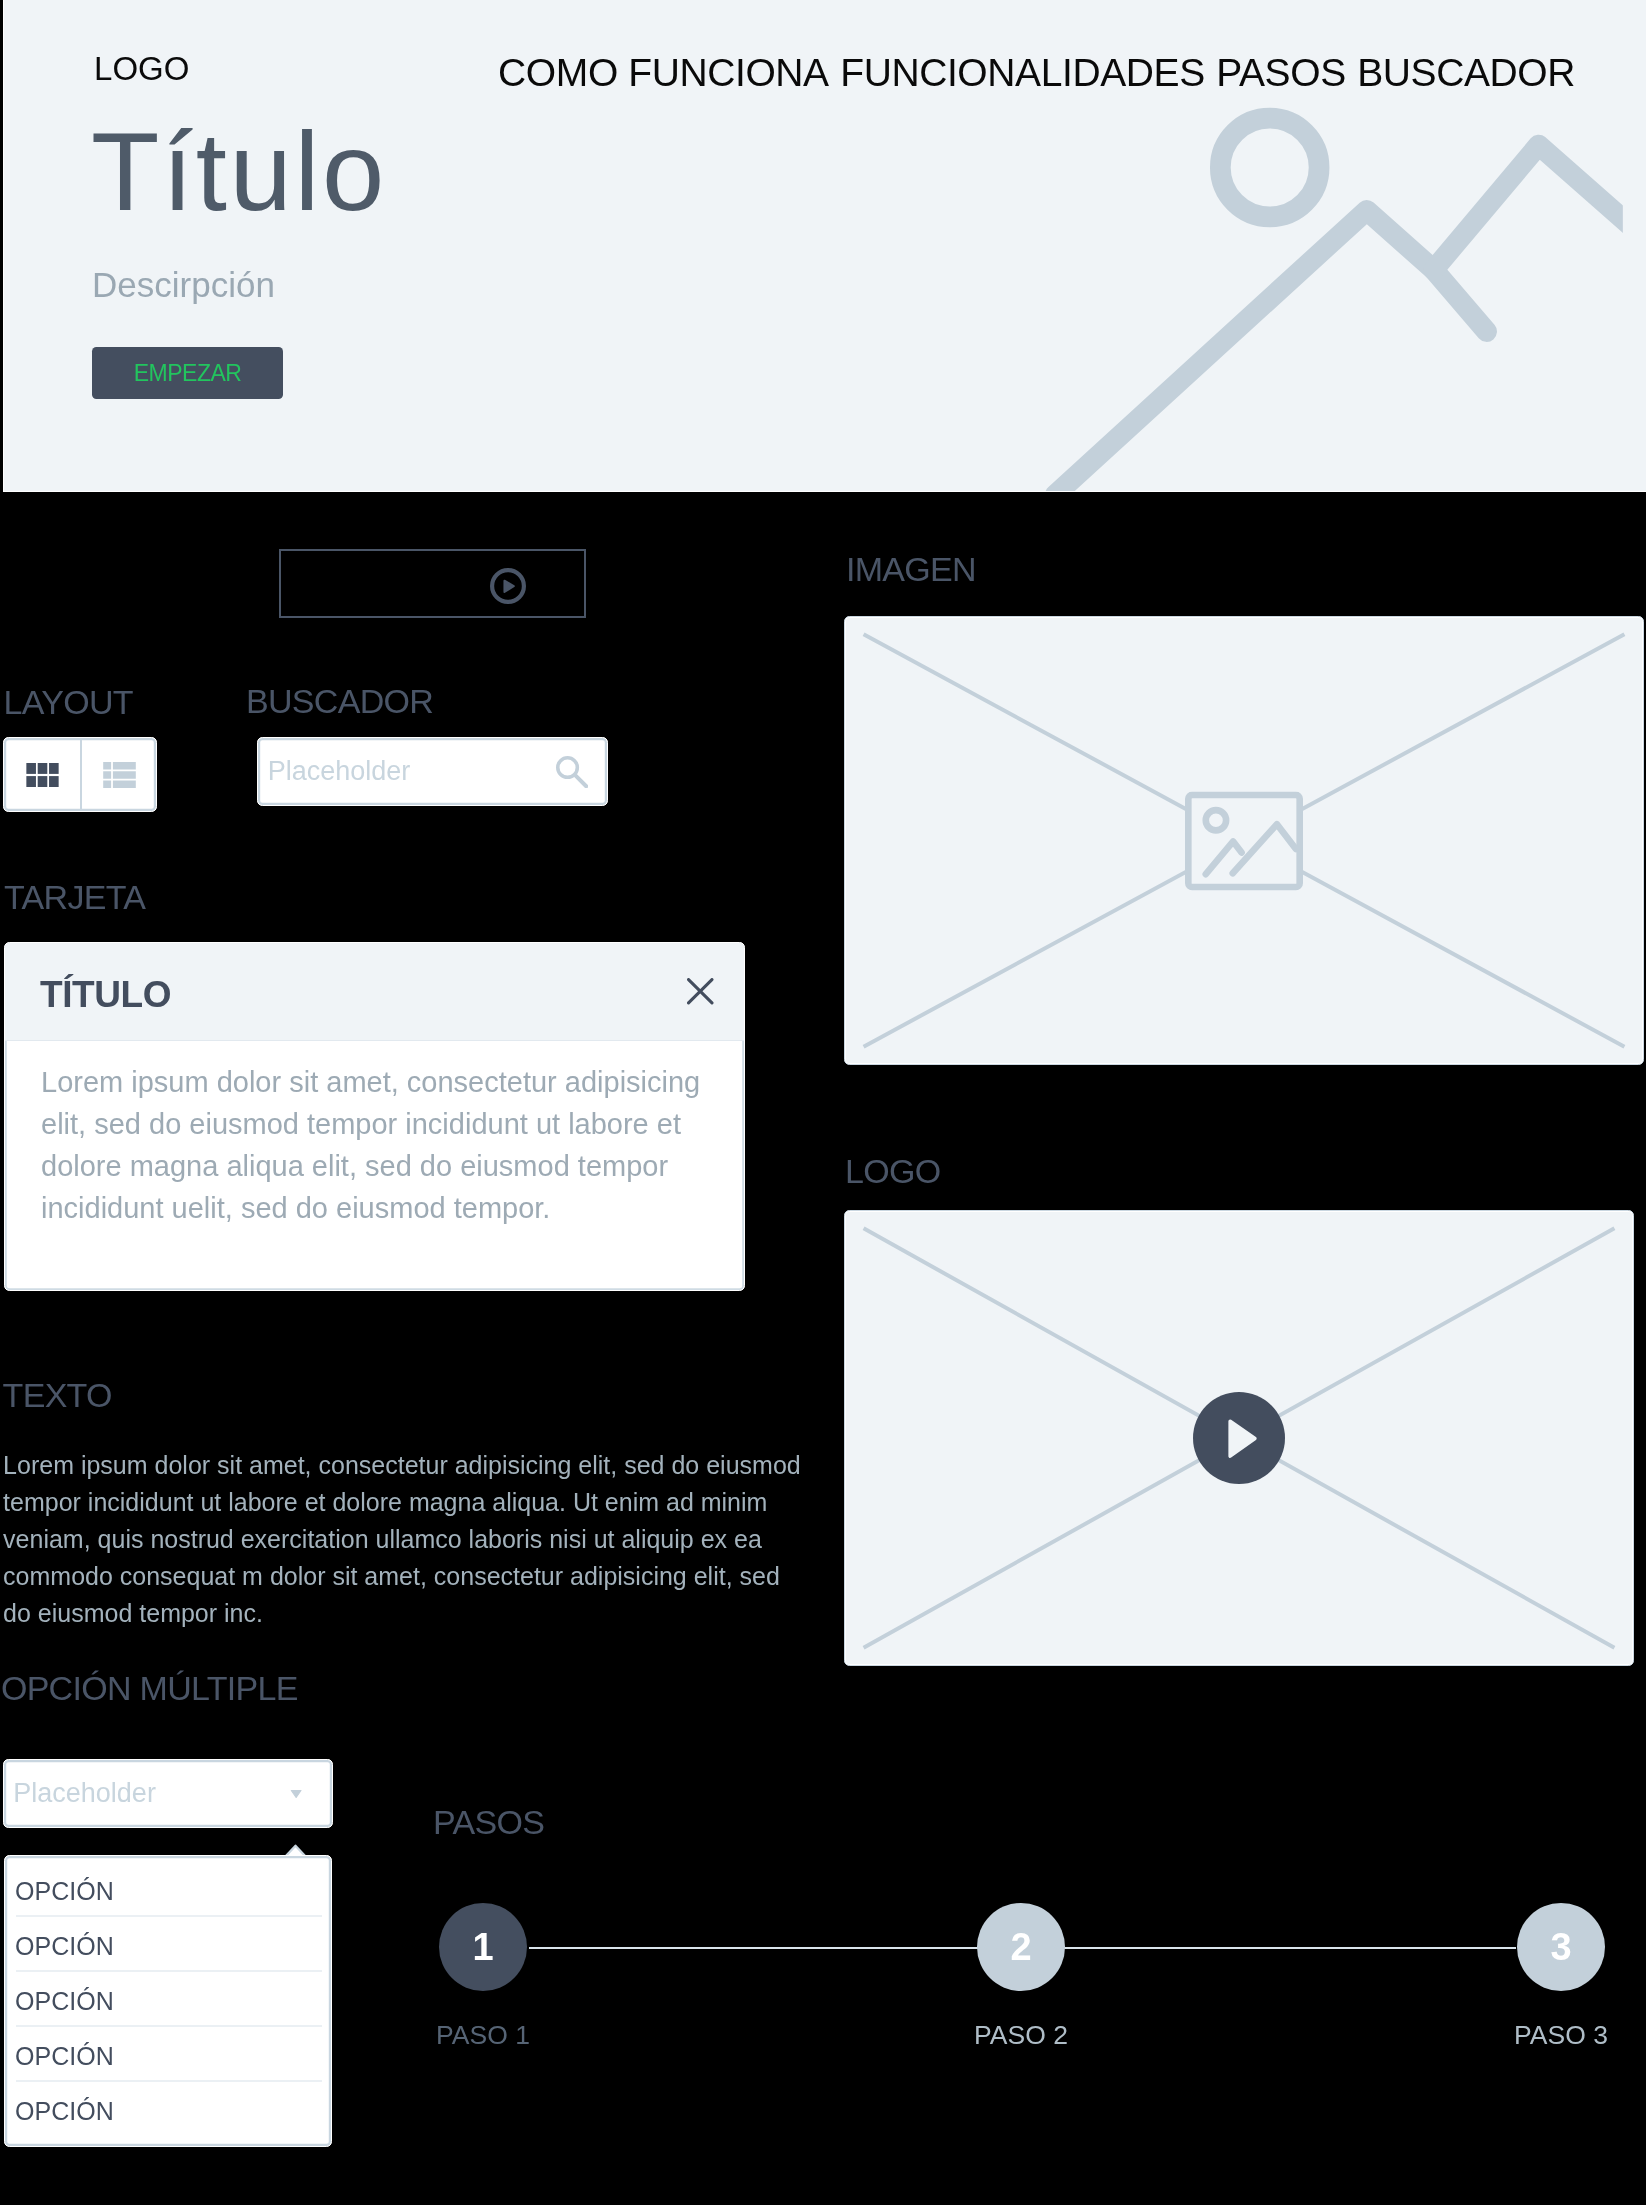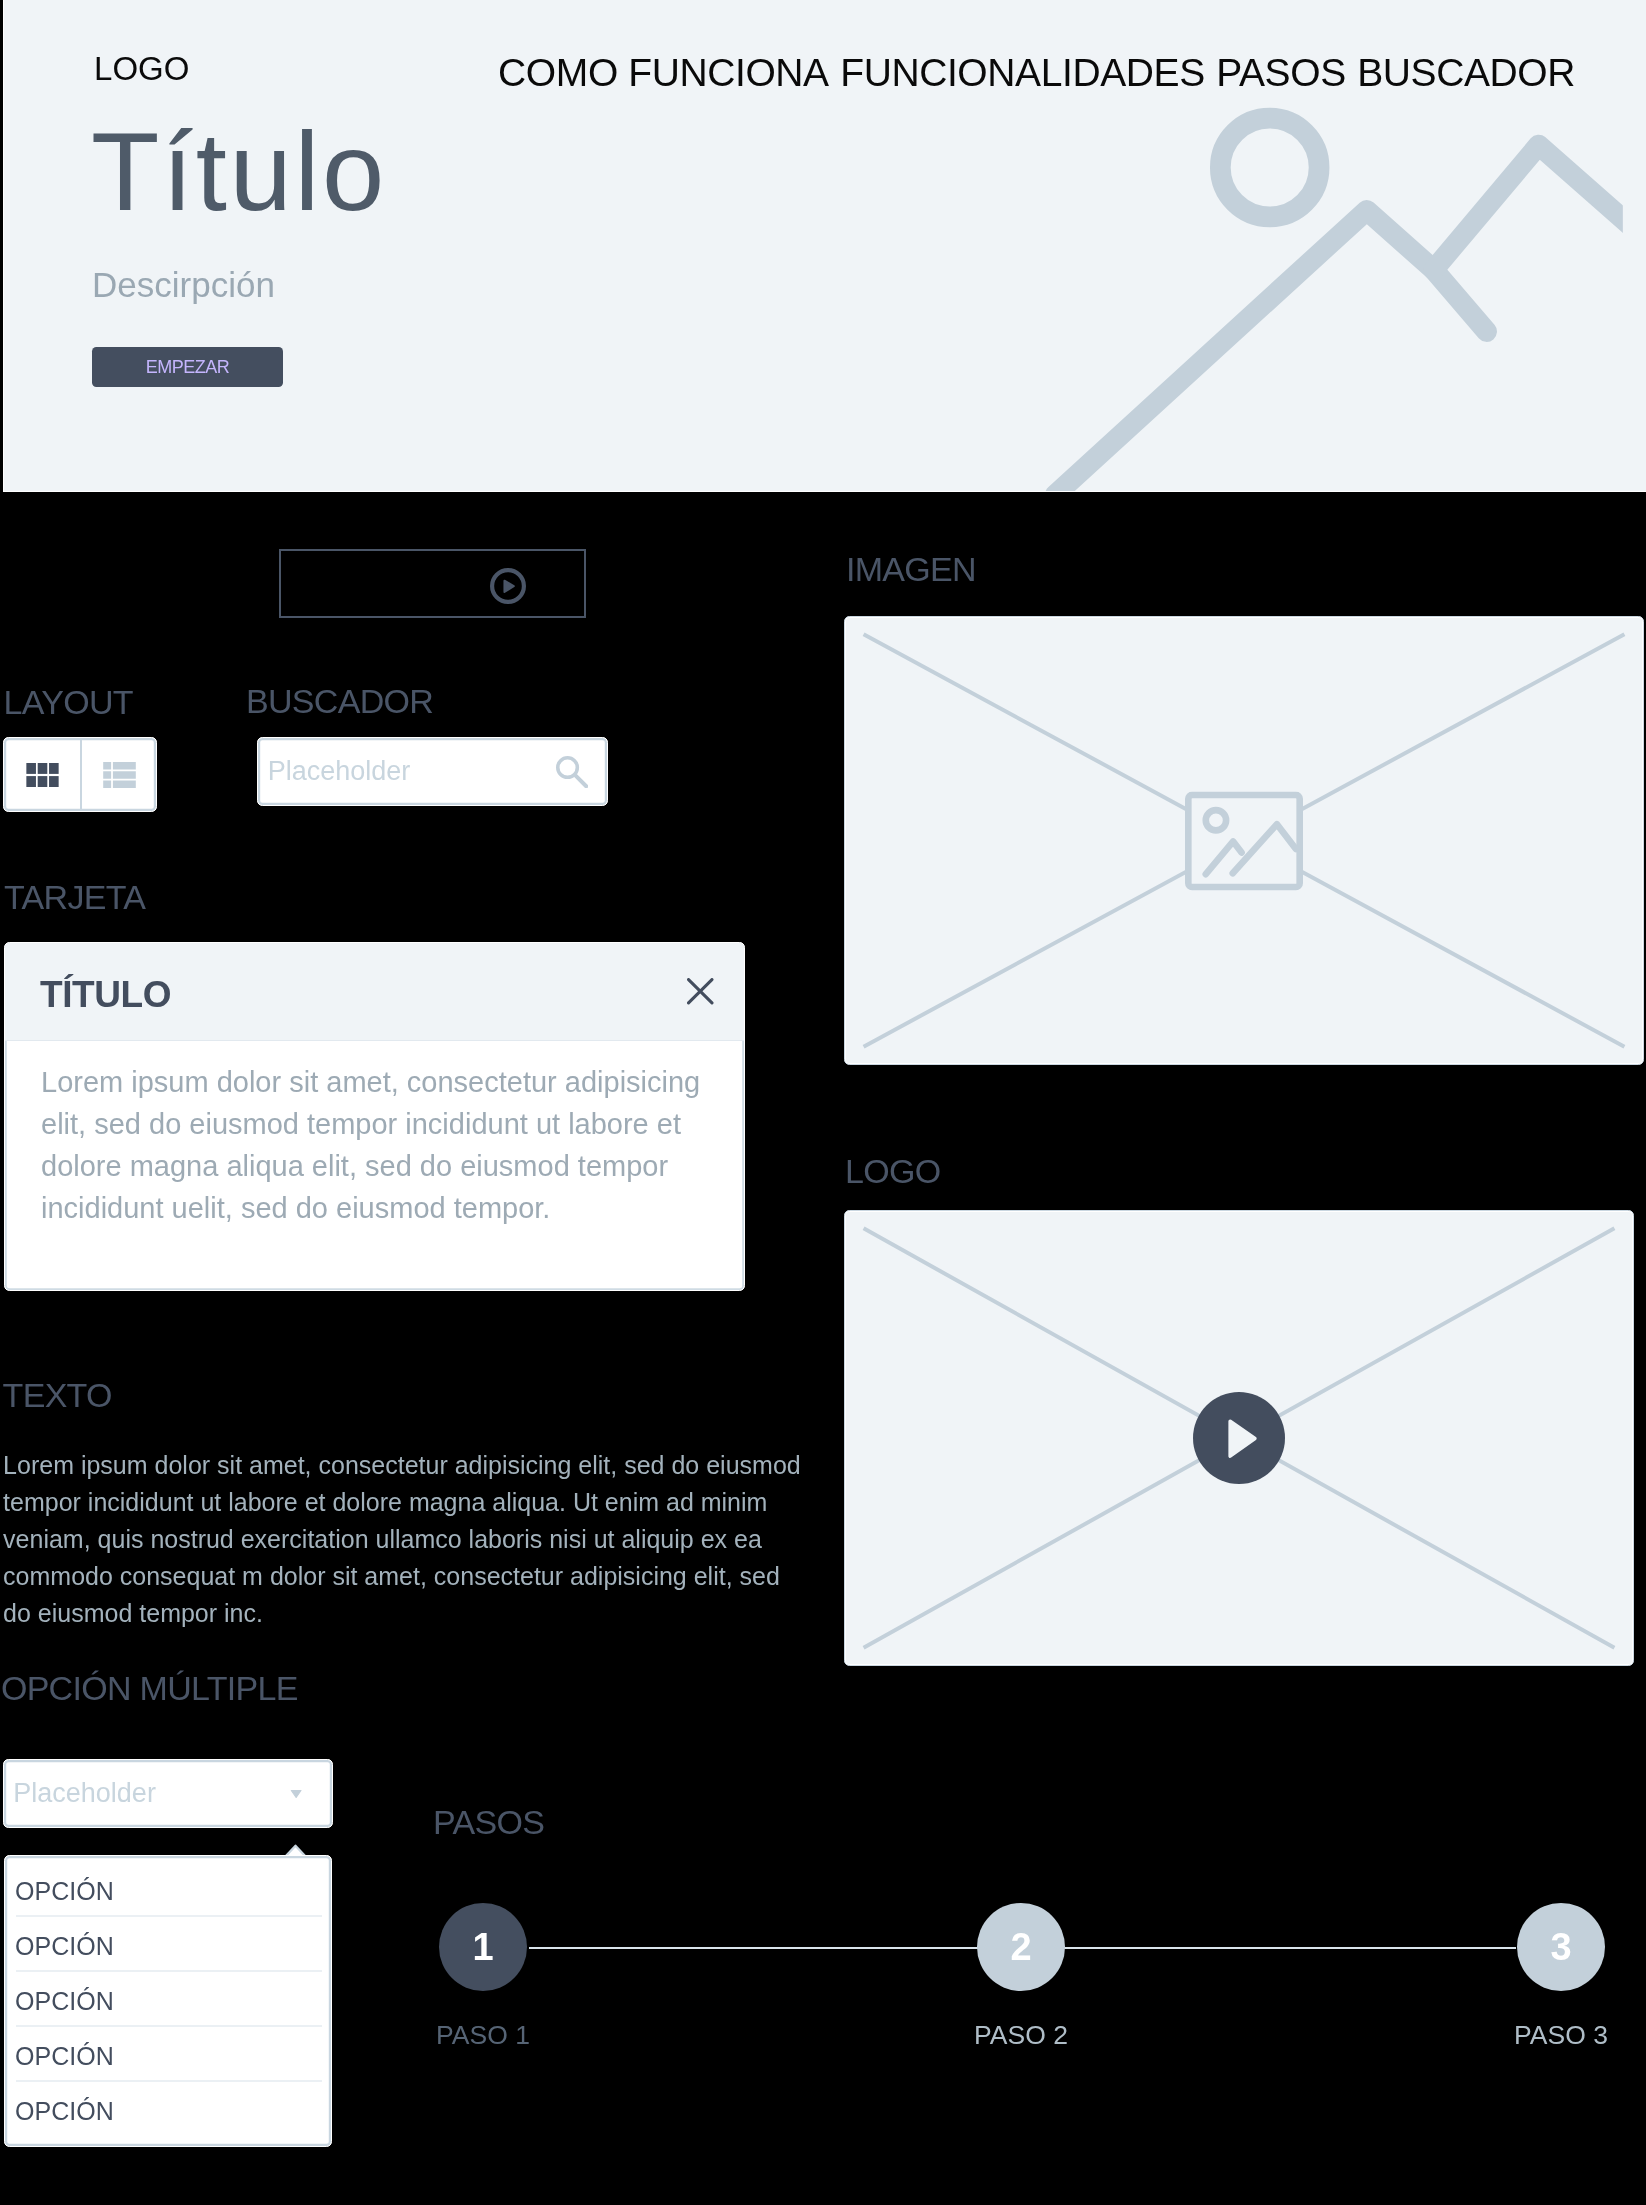--- a/index.html
+++ b/index.html
@@ -12,22 +12,22 @@
           background:#F0F4F7; overflow:hidden; border-bottom:1.3px solid #fff; border-left:0.9px solid #fff; }
   .hero-art { position:absolute; left:-0.9px; top:0; width:1642px; height:492px; }
   .logo { position:absolute; left:90px; top:52px; font-size:33px; color:#0a0a0a; line-height:1; }
   .navlinks { position:absolute; left:494px; top:53px; width:1077px;
               display:flex; justify-content:space-between; align-items:baseline; }
   .navlinks a { font-size:39px; color:#0a0a0a; text-decoration:none; line-height:1;
                 white-space:nowrap; letter-spacing:-0.4px; }
   .hero-title { position:absolute; left:87px; top:116px; font-size:112px; color:#4F5B69;
                 line-height:1; letter-spacing:2.6px; }
   .hero-desc { position:absolute; left:88px; top:267px; font-size:35px; color:#9AA8B3; line-height:1; }
-  .hero-btn { position:absolute; left:88px; top:347px; width:191px; height:40px; background:#444E5F;
-              border-radius:4.4px; color:#c4b5fd; font-size:18px; display:flex; align-items:center;
+  .hero-btn { position:absolute; left:88px; top:347px; width:191px; height:52px; background:#444E5F;
+              border-radius:4.4px; color:#22c55e; font-size:23px; display:flex; align-items:center;
               justify-content:center; letter-spacing:-0.5px; }
 
   
   .lbl { position:absolute; font-size:34px; color:#4A5567; line-height:1; white-space:nowrap;
          letter-spacing:-0.7px; }
 
   
   .btn-solid { position:absolute; left:3.5px; top:549px; width:258px; height:71px; background:#444E5F;
                color:#fff; font-size:34px; display:flex; align-items:center; justify-content:center;
                padding-right:23px; letter-spacing:-0.7px; }

